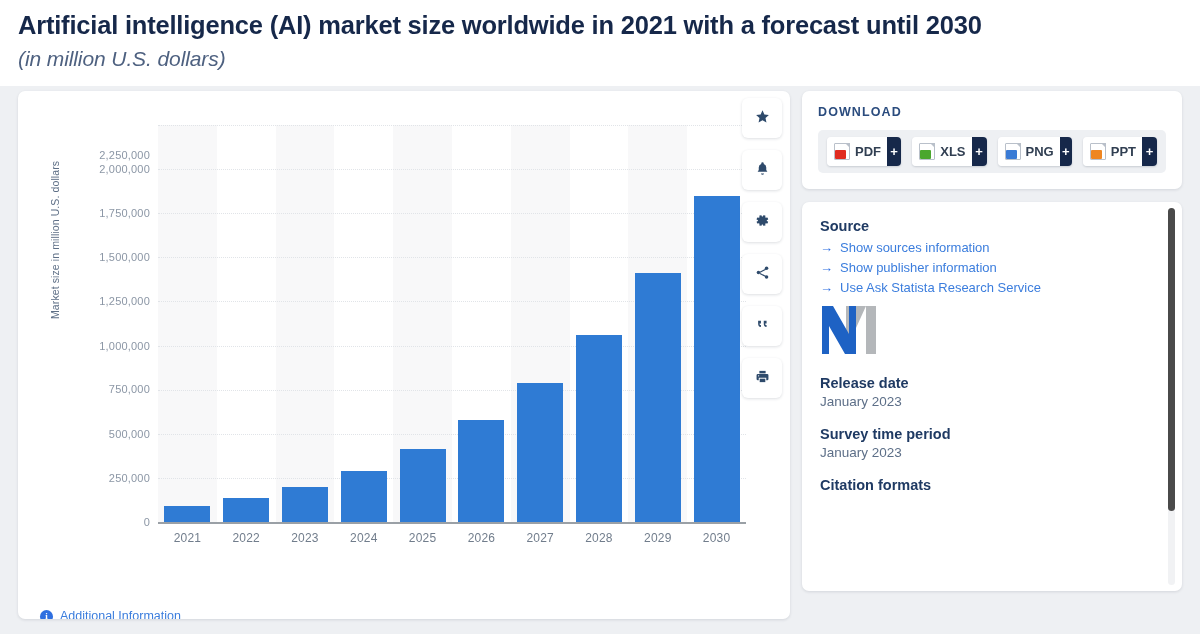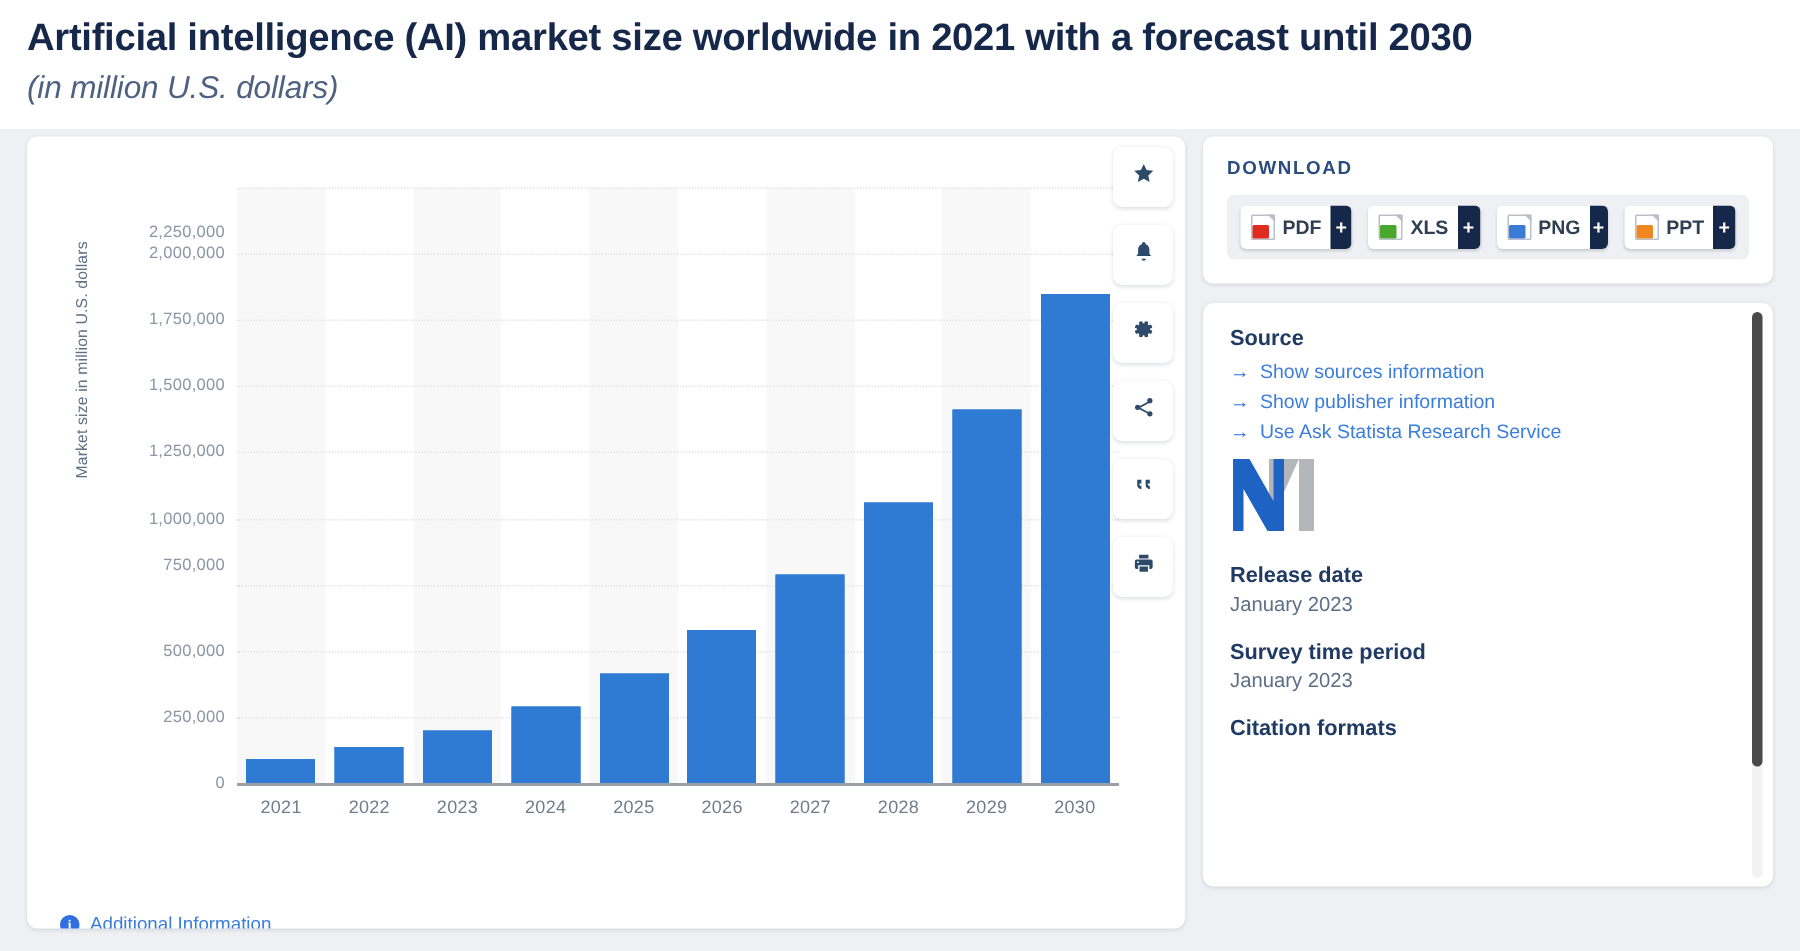--- a/index.html
+++ b/index.html
@@ -174,21 +174,21 @@
 
   <div class="body-area">
 
     <div class="chart-card">
       <div class="plot-wrap">
         <div class="y-axis-title">Market size in million U.S. dollars</div>
         <div class="ytick-col" id="ytick-col">
             <div class="ytick" style="top: 431px;">0</div>
             <div class="ytick" style="top: 386.889px;">250,000</div>
             <div class="ytick" style="top: 342.778px;">500,000</div>
-            <div class="ytick" style="top: 286px;">750,000</div>
+            <div class="ytick" style="top: 298px;">750,000</div>
             <div class="ytick" style="top: 254.556px;">1,000,000</div>
             <div class="ytick" style="top: 210.444px;">1,250,000</div>
             <div class="ytick" style="top: 166.333px;">1,500,000</div>
             <div class="ytick" style="top: 122.222px;">1,750,000</div>
             <div class="ytick" style="top: 78.1111px;">2,000,000</div>
             <div class="ytick" style="top: 24px; margin-top: 40px;">2,250,000</div>
           </div>
         <div class="plot-area" id="plot-area">
             <div class="band" style="left: 470.4px; width: 58.8px;"></div>
             <div class="band" style="left: 352.8px; width: 58.8px;"></div>

